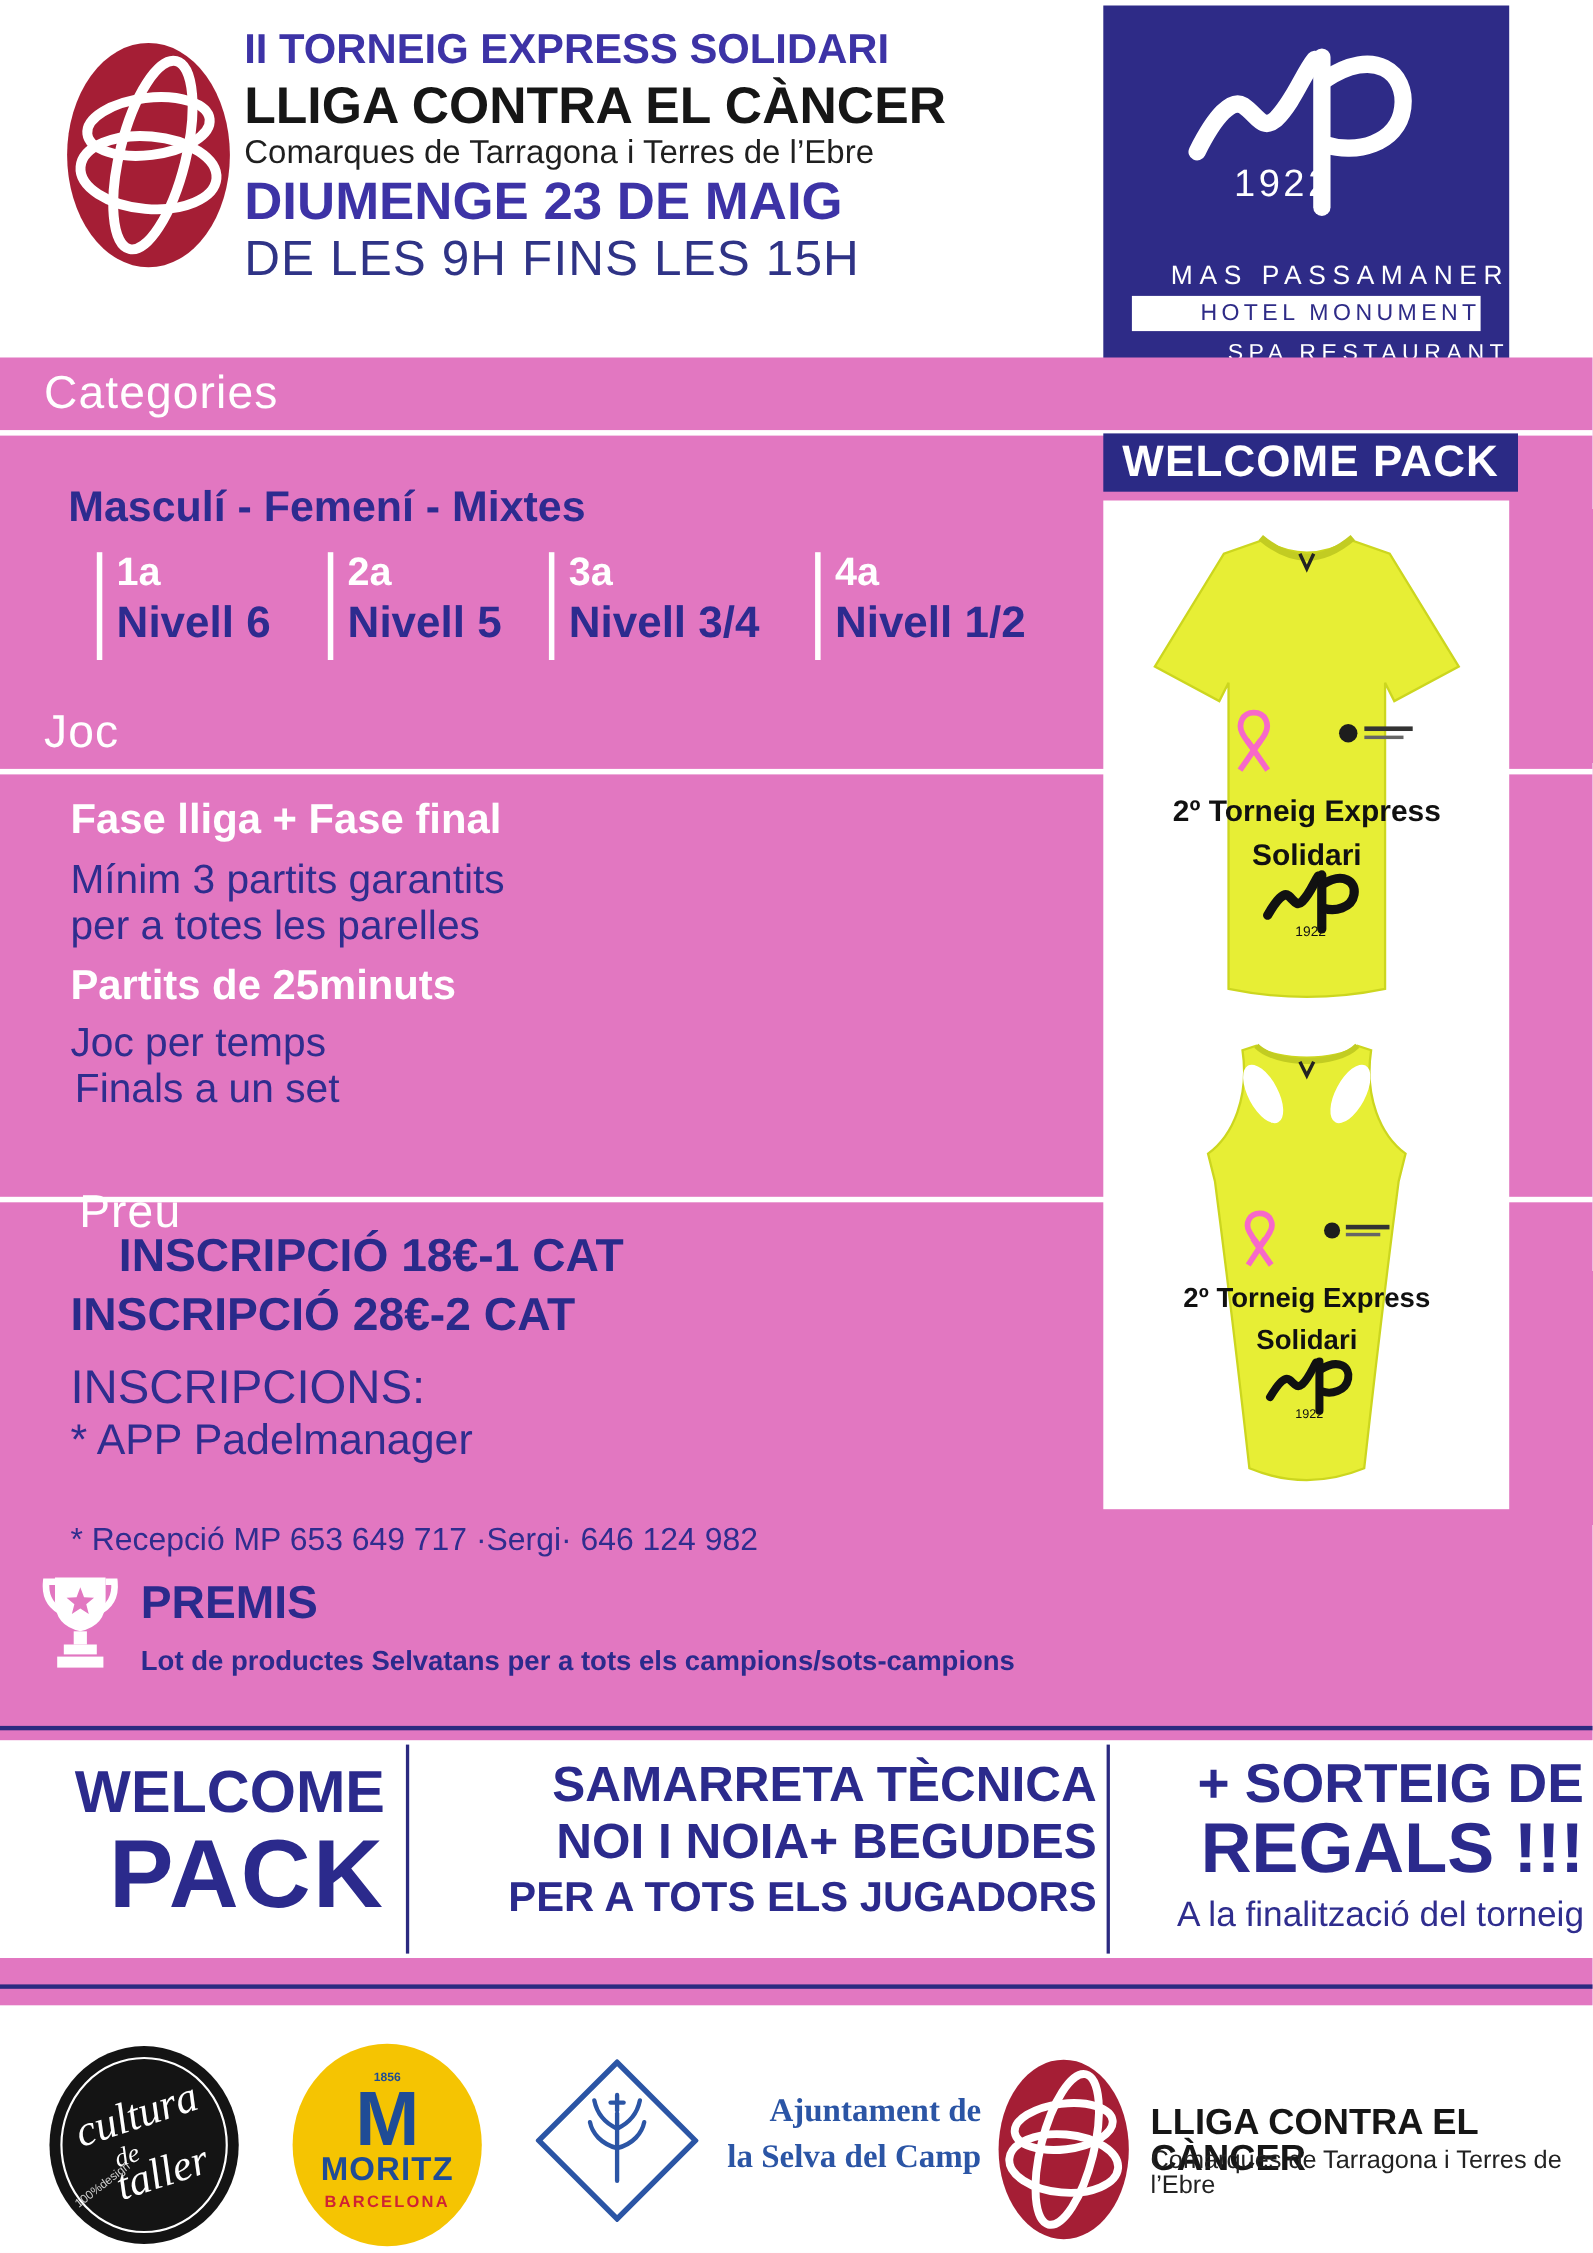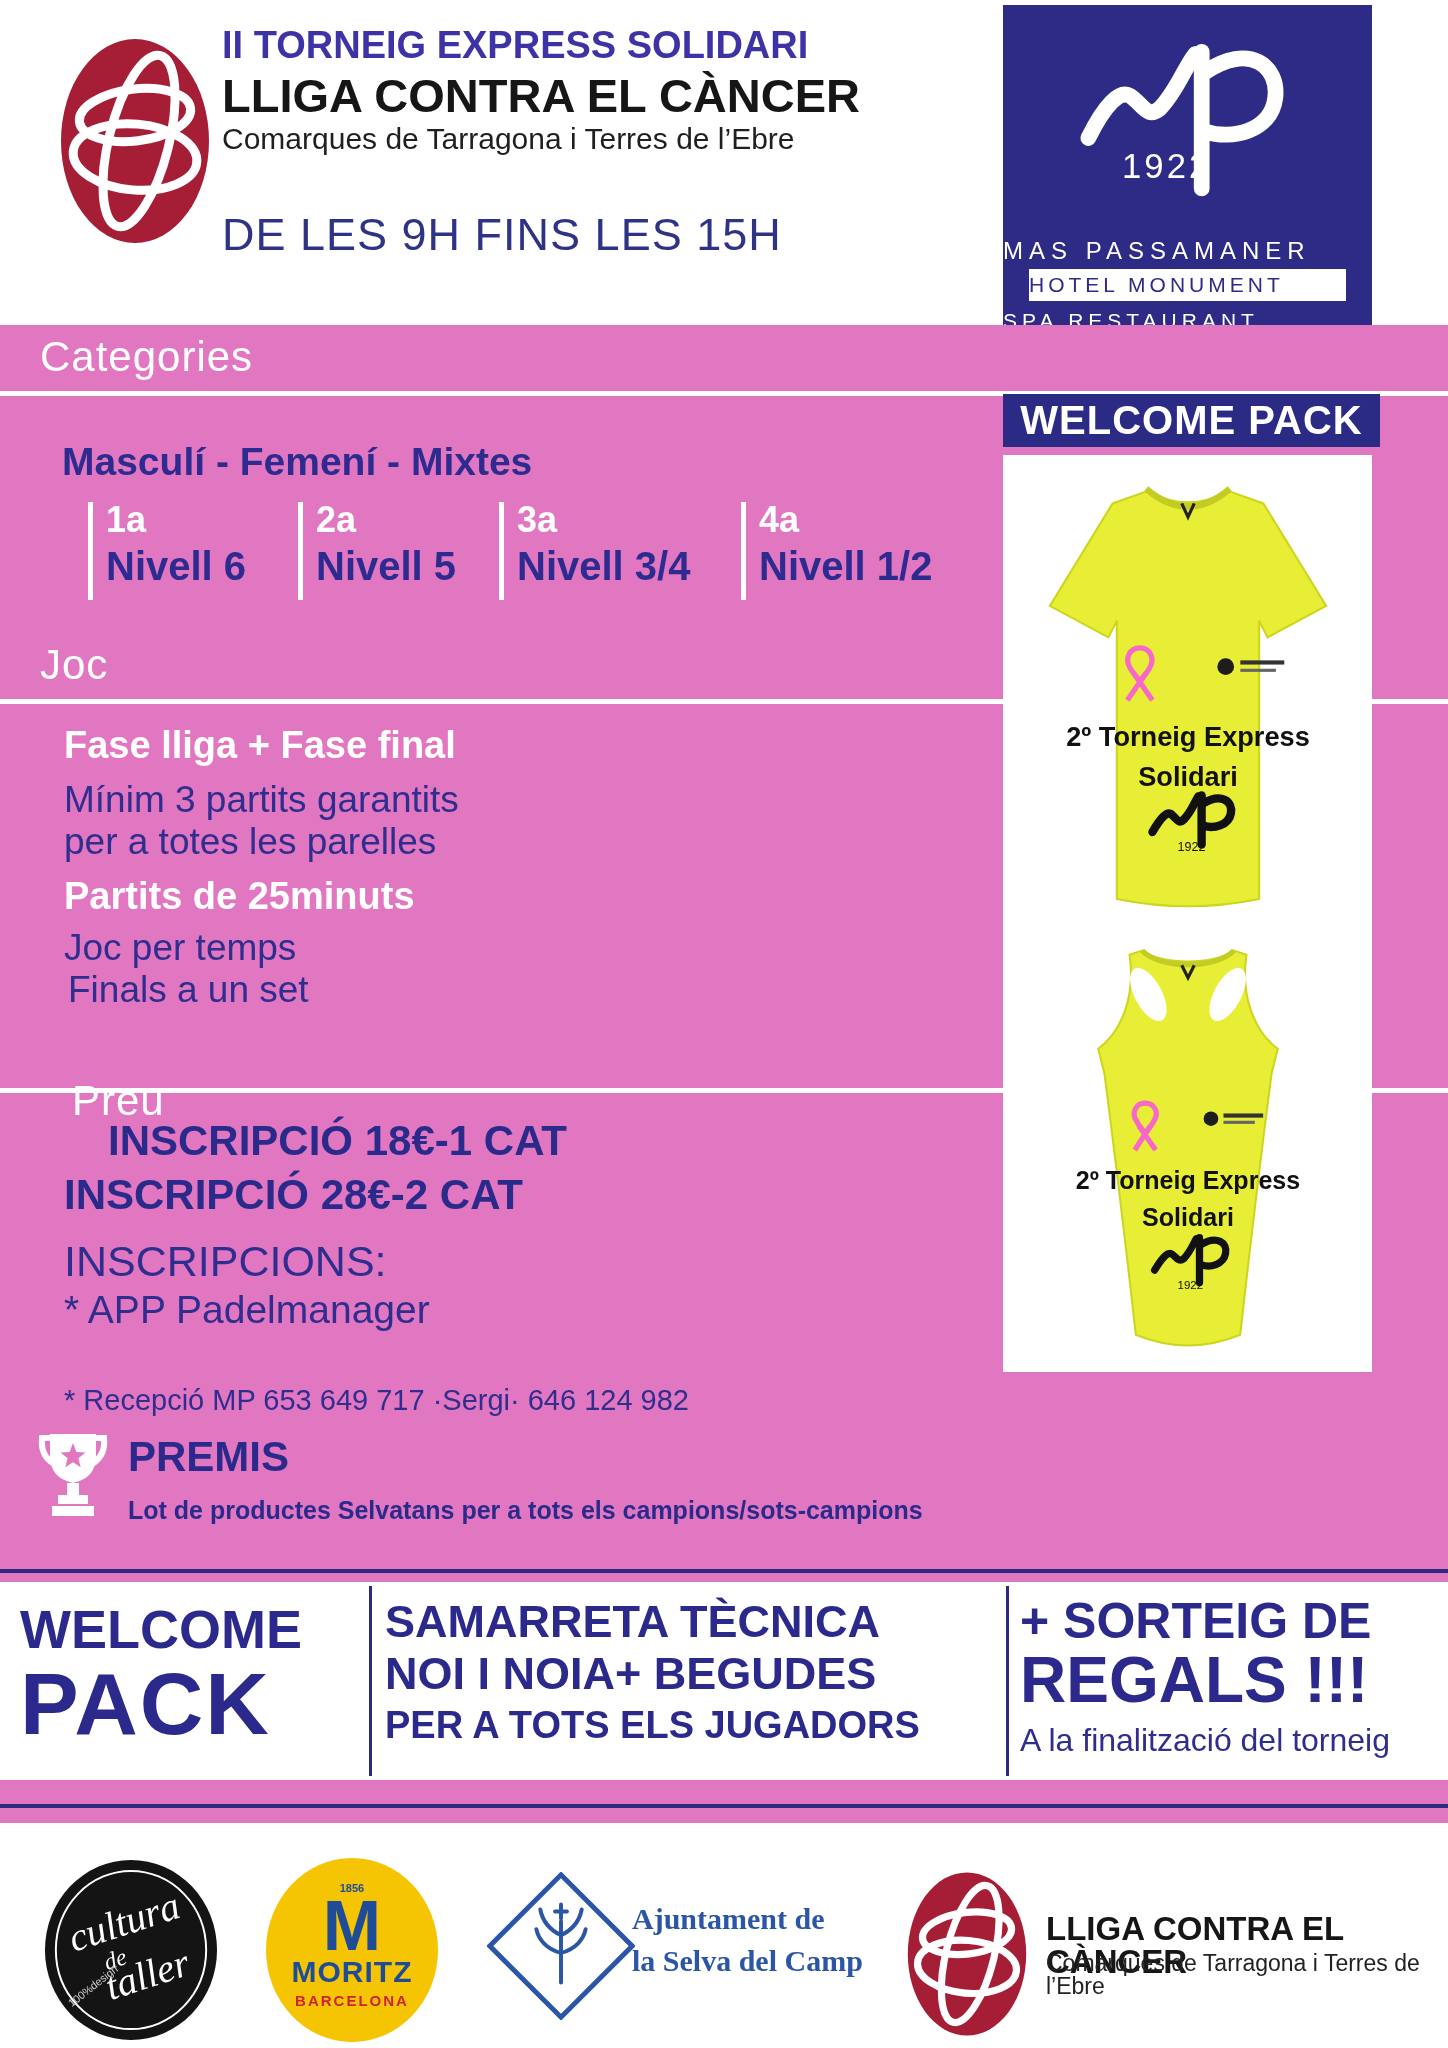--- a/index.html
+++ b/index.html
@@ -15,40 +15,41 @@
   .banner{position:absolute;left:1003px;top:394px;width:377px;height:53px;background:#2b2a85;
           color:#fff;font-weight:900;font-size:40px;line-height:53px;text-align:center;letter-spacing:1px;}
   .panel{position:absolute;left:1003px;top:455px;width:369px;height:917px;background:#ffffff;}
   .sec-heading{color:#fff;font-weight:300;font-size:42px;letter-spacing:1px;line-height:1;}
   .navy{color:#2f2d8e;}
   .white{color:#ffffff;}
   .lvl-bar{position:absolute;width:5px;height:98px;top:502px;background:#ffffff;}
   .lvl-num{position:absolute;top:502px;font-weight:700;font-size:36px;color:#fff;line-height:1;}
   .lvl-name{position:absolute;top:546px;font-weight:700;font-size:40px;color:#2d2b8f;line-height:1;}
   .bb-navy{color:#2b2a8c;}
-  .center{text-align:left;}
+  .center{text-align:right;}
   .serifblue{font-family:"Liberation Serif",serif;color:#2b55a5;font-weight:700;}
 </style>
 </head>
 <body>
 
 <div class="poster">
 
   <svg class="abs" style="left:55px;top:33px;" width="160" height="216" viewBox="0 0 160 216">
     <ellipse cx="80" cy="108" rx="74" ry="102" fill="#a51e35"></ellipse>
     <g stroke="#fff" stroke-width="9" fill="none">
       <ellipse cx="80" cy="82" rx="56" ry="26" transform="rotate(-7 80 82)"></ellipse>
       <ellipse cx="80" cy="124" rx="62" ry="33" transform="rotate(5 80 124)"></ellipse>
       <ellipse cx="84" cy="108" rx="30" ry="88" transform="rotate(14 84 108)"></ellipse>
     </g>
   </svg>
 
   <div class="abs" style="left:222px;top:26px;font-weight:900;font-size:38px;color:#3d33a6;line-height:1;">II TORNEIG EXPRESS SOLIDARI</div>
   <div class="abs" style="left:222px;top:72px;font-weight:900;font-size:47px;color:#161616;line-height:1;">LLIGA CONTRA EL CÀNCER</div>
   <div class="abs" style="left:222px;top:124px;font-weight:300;font-size:30px;color:#1f1f1f;line-height:1;">Comarques de Tarragona i Terres de l’Ebre</div>
+  <div class="abs" style="left:222px;top:160px;font-weight:900;font-size:48px;color:#3d33a6;line-height:1;">DIUMENGE 23 DE MAIG</div>
   <div class="abs" style="left:222px;top:212px;font-weight:300;font-size:45px;color:#2f3386;line-height:1;letter-spacing:1px;">DE LES 9H FINS LES 15H</div>
 
   <div class="mp-box">
     <svg class="abs" style="left:68px;top:28px;" width="232" height="168" viewBox="0 0 220 160">
       <g stroke="#fff" stroke-width="15" fill="none" stroke-linecap="round" stroke-linejoin="round">
         <path d="M16 100 C32 68 46 54 56 60 C68 68 72 82 84 72 C100 56 108 32 118 20"></path>
         <path d="M124 18 L124 148"></path>
         <path d="M126 38 C170 8 198 32 194 62 C190 94 152 102 128 94"></path>
       </g>
       <text x="48" y="138" fill="#ffffff" font-size="33" letter-spacing="3">1922</text>

